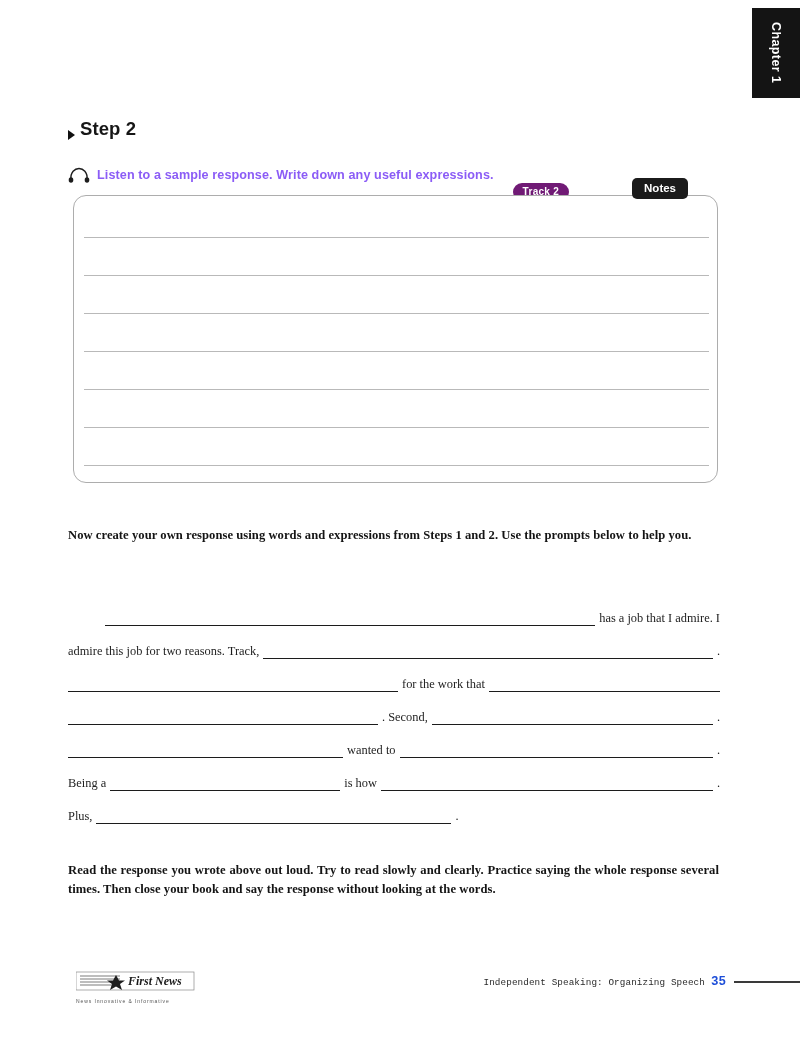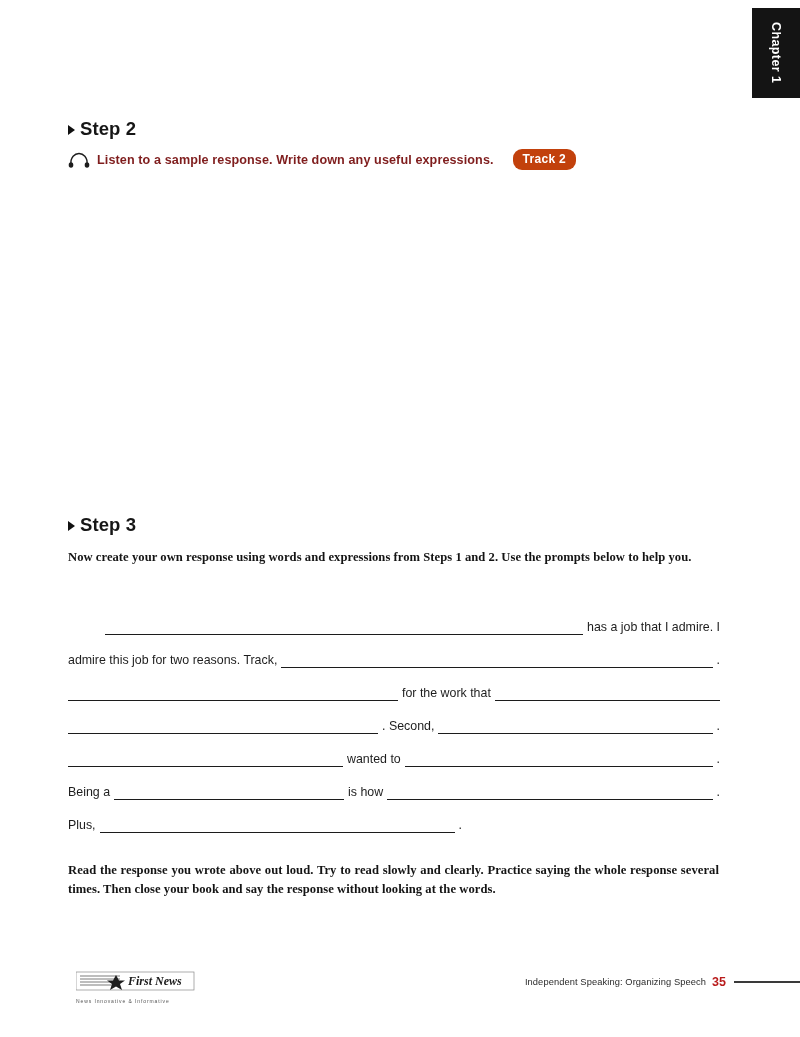--- a/index.html
+++ b/index.html
@@ -43,21 +43,21 @@
     position: absolute;
     left: 68px;
     top: 0;
     width: 664px;
     height: 1037px;
   }
 
   
   .step-head {
     display: flex;
-    align-items: center;
+    align-items: flex-end;
     gap: 5px;
   }
   .tri {
     width: 0;
     height: 0;
     border-left: 7px solid #111;
     border-top: 5px solid transparent;
     border-bottom: 5px solid transparent;
     margin-top: 2px;
   }
@@ -73,32 +73,33 @@
     display: flex;
     align-items: center;
     gap: 7px;
     margin-top: 9px;
   }
   .hp-icon { flex: 0 0 auto; display: block; }
   .instr-text {
     font-size: 12.6px;
     font-weight: bold;
     letter-spacing: 0.1px;
-    color: #7f1d1d;
+    color: #8b5cf6;
   }
   .track-badge {
-    background: #c2410c;
+    background: #701a75;
     color: #fff;
-    font-size: 12px;
+    font-size: 10px;
     font-weight: bold;
     letter-spacing: 0.3px;
     border-radius: 9px;
     padding: 3px 10px 4px 10px;
     margin-left: 12px;
     white-space: nowrap;
+    margin-top: 34px;
   }
 
   
   .notes-wrap { position: relative; margin-top: 8px; }
   .notes-tab {
     position: absolute;
     right: 44px;
     top: 0;
     background: #1b1b1b;
     color: #fff;
@@ -140,23 +141,24 @@
   .justify { text-align: justify; }
 
   
   .prompts {
     font-family: "Liberation Sans", sans-serif;
     font-size: 12.4px;
     color: #1d1d1d;
   }
   .prow {
     display: flex;
-    align-items: flex-end;
+    align-items: center;
     height: 33px;
     white-space: nowrap;
+    font-family: Liberation Serif, serif;
   }
   .blank {
     border-bottom: 1.2px solid #1c1c1c;
     height: 15px;
     flex: 0 0 auto;
   }
   .blank.grow { flex: 1 1 auto; }
   .ptext { padding: 0 4px 1px 4px; }
   .ptext.nolead { padding-left: 0; }
   .ptext.notrail { padding-right: 0; }
@@ -182,31 +184,32 @@
     margin-top: 1px;
     white-space: nowrap;
   }
   .foot-right {
     position: absolute;
     right: -68px;
     top: 8px;
     display: flex;
     align-items: center;
     gap: 0;
+    font-family: Liberation Mono, monospace;
   }
   .foot-label {
     font-size: 9.3px;
     color: #2a2a2a;
     white-space: nowrap;
     letter-spacing: 0.1px;
   }
   .foot-page {
     font-size: 12.5px;
     font-weight: bold;
-    color: #b91c1c;
+    color: #1d4ed8;
     margin-left: 6px;
   }
   .foot-rule {
     width: 66px;
     height: 1.3px;
     background: #3a3a3a;
     margin-left: 8px;
   }
 </style>
 </head>
@@ -229,27 +232,37 @@
       <svg class="hp-icon" width="22" height="16" viewBox="0 0 22 16">
         <path d="M3 13 C2 5, 7 1.5, 11 1.5 C15 1.5, 20 5, 19 13" fill="none" stroke="#1d1d1d" stroke-width="1.4"></path>
         <ellipse cx="3" cy="13" rx="2.3" ry="2.8" fill="#1d1d1d"></ellipse>
         <ellipse cx="19" cy="13" rx="2.3" ry="2.8" fill="#1d1d1d"></ellipse>
       </svg>
       <span class="instr-text">Listen to a sample response. Write down any useful expressions.</span>
       <span class="track-badge">Track 2</span>
     </div>
   </div>
 
+  <div class="notes-wrap" style="position:absolute; left:0; top:170px; width:664px; height:310px;">
+    <div class="notes-tab">Notes</div>
+    <div class="notes-box">
+      <div class="rules">
+        <div class="rule" style="top:41px;"></div>
+        <div class="rule" style="top:79px;"></div>
+        <div class="rule" style="top:117px;"></div>
+        <div class="rule" style="top:155px;"></div>
+        <div class="rule" style="top:193px;"></div>
+        <div class="rule" style="top:231px;"></div>
+        <div class="rule" style="top:269px;"></div>
+      </div>
+    </div>
+  </div>
 
   <div style="position:absolute; left:0; top:514px; width:664px;">
 
-    <div class="step-head">
-      <span class="tri"></span>
-      <span class="step-title">Step 3</span>
-    </div>
 
     <div class="body-text justify" style="margin-top:12px; width:651px;">Now create your own response using words and expressions from Steps 1 and 2. Use the prompts below to help you.</div>
   </div>
 
   <div class="prompts" style="position:absolute; left:0; top:602px; width:652px;">
 
     <div class="prow">
       <span style="width:37px;"></span>
       <span class="blank grow"></span>
       <span class="ptext notrail">has a job that I admire. I</span>

